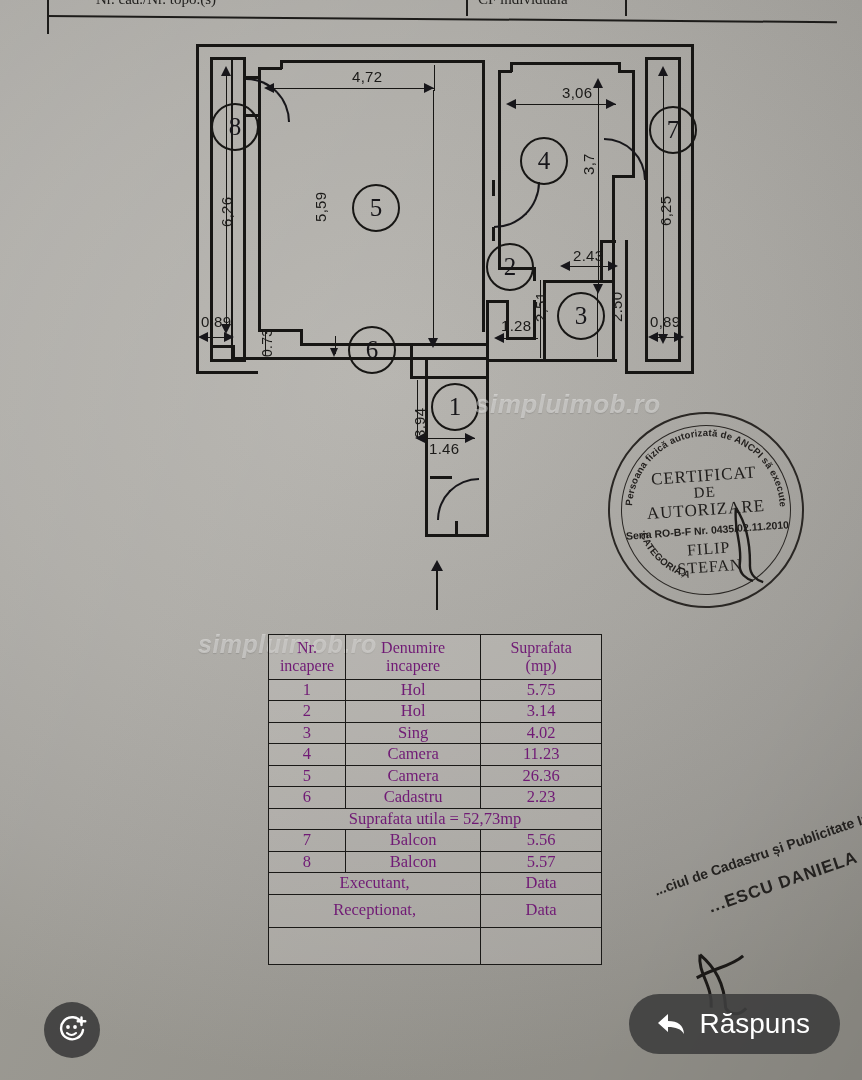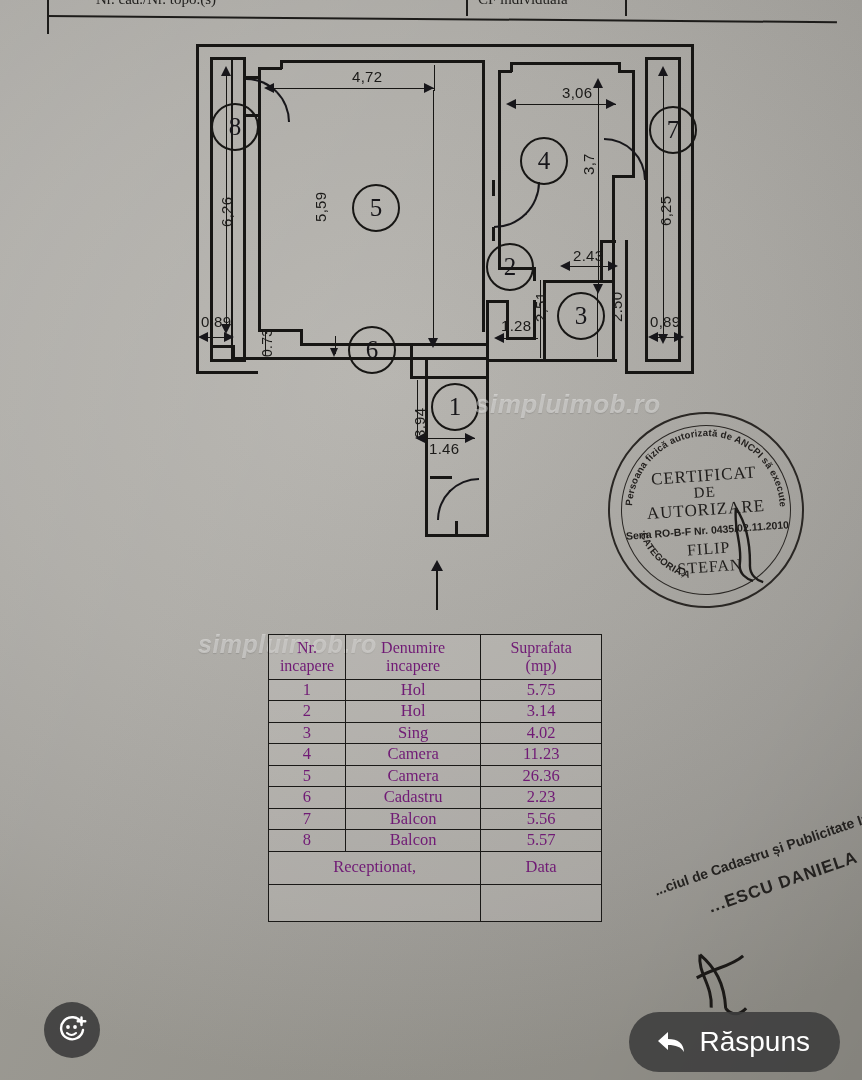--- a/index.html
+++ b/index.html
@@ -73,21 +73,21 @@
        padding:1px 2px;font-family:"Liberation Serif", serif;line-height:1.12;}
   #tbl td.hd{font-size:16px;padding:4px 2px;}
   #tbl td.wide{font-size:16.5px;}
   #tbl td.blank{height:34px;}
   .c1{width:74px;} .c2{width:138px;} .c3{width:122px;}
 
   
   #ui{position:absolute;left:0;bottom:0;width:862px;height:110px;pointer-events:none;}
   #reactbtn{position:absolute;left:44px;bottom:22px;width:56px;height:56px;border-radius:50%;
        background:rgba(58,58,58,.88);display:flex;align-items:center;justify-content:center;}
-  #replybtn{position:absolute;right:22px;bottom:8px;height:60px;border-radius:30px;
+  #replybtn{position:absolute;right:22px;bottom:26px;height:60px;border-radius:30px;
        background:rgba(62,62,62,.90);display:flex;align-items:center;gap:12px;padding:0 30px 0 26px;}
   #replybtn span.lbl{color:#fff;font-size:28px;font-family:"Liberation Sans", sans-serif;}
 </style>
 </head>
 <body>
 
 <div id="sheet"></div>
 
 <div id="topstrip">
   <div class="ln" style="left:47px;top:-6px;width:2px;height:40px;"></div>
@@ -334,33 +334,40 @@
     <td>5</td>
     <td>Camera</td>
     <td>26.36</td>
   </tr>
   <tr>
     <td>6</td>
     <td>Cadastru</td>
     <td>2.23</td>
   </tr>
 
+  <tr>
+    <td class="wide" colspan="3">Suprafata utila = 52,73mp</td>
+  </tr>
 
   <tr>
     <td>7</td>
     <td>Balcon</td>
     <td>5.56</td>
   </tr>
   <tr>
     <td>8</td>
     <td>Balcon</td>
     <td>5.57</td>
   </tr>
 
 
+  <tr>
+    <td colspan="2">Executant,</td>
+    <td>Data</td>
+  </tr>
   <tr>
     <td colspan="2" style="height:30px;">Receptionat,</td>
     <td>Data</td>
   </tr>
   <tr>
     <td class="blank" colspan="2"></td>
     <td class="blank"></td>
   </tr>
 </tbody>
   </table>

